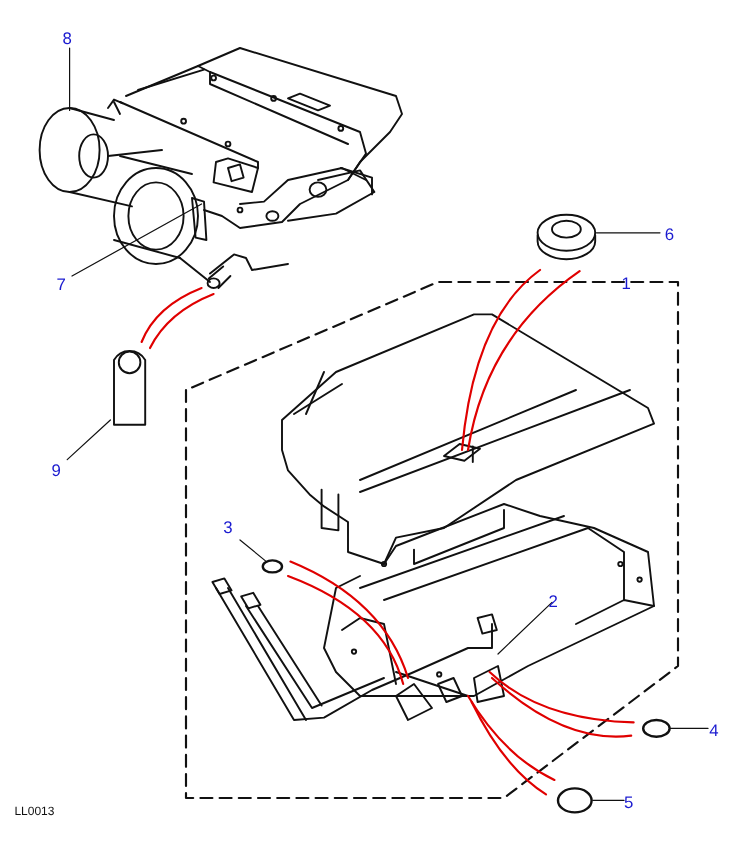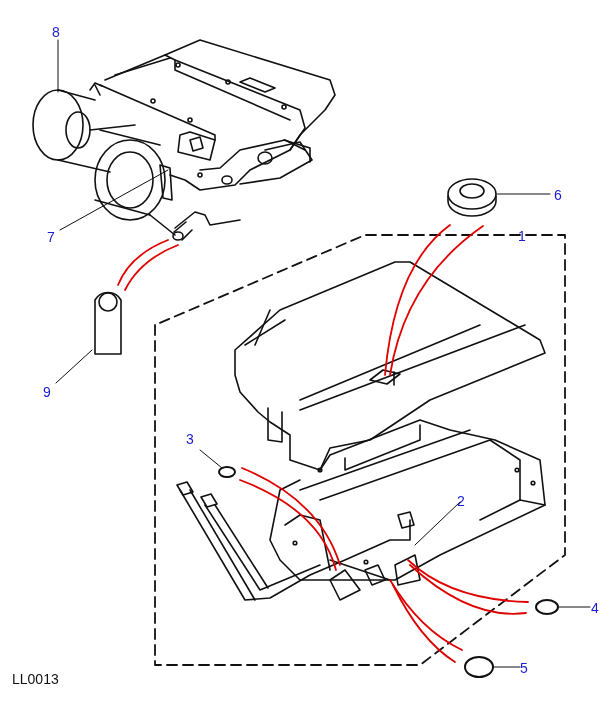--- a/index.html
+++ b/index.html
@@ -1,20 +1,20 @@
 <!DOCTYPE html>
 <html><head>
 <meta charset="utf-8">
 <style>
   html, body { margin:0; padding:0; background:#ffffff; }
   #stage { position:relative; width:611px; height:708px; overflow:hidden; background:#fff;
     font-family:"Liberation Sans", sans-serif; }
   svg { position:absolute; left:0; top:0; }
   .callout { position:absolute; color:#1a1ad0; font-size:14px; line-height:14px; }
-  .ref { position:absolute; color:#111; font-size:14px; left:12px; top:671px; }
+  .ref { position:absolute; color:#111; font-size:10px; left:12px; top:671px; }
 </style>
 </head>
 <body>
 
 <div id="stage">
 <svg width="611" height="708" viewBox="0 0 611 708" fill="none" stroke="#111" stroke-width="1.6" stroke-linejoin="round" stroke-linecap="round">
 
   <g>
     <path d="M165 55 L200 40 L330 80 L335 95 L325 110 L300 135 L290 150 L250 170 L235 185 L200 190 L185 180 L170 175"></path>
     <path d="M105 80 L165 55 L175 60 L300 110 L305 128 L290 150"></path>

